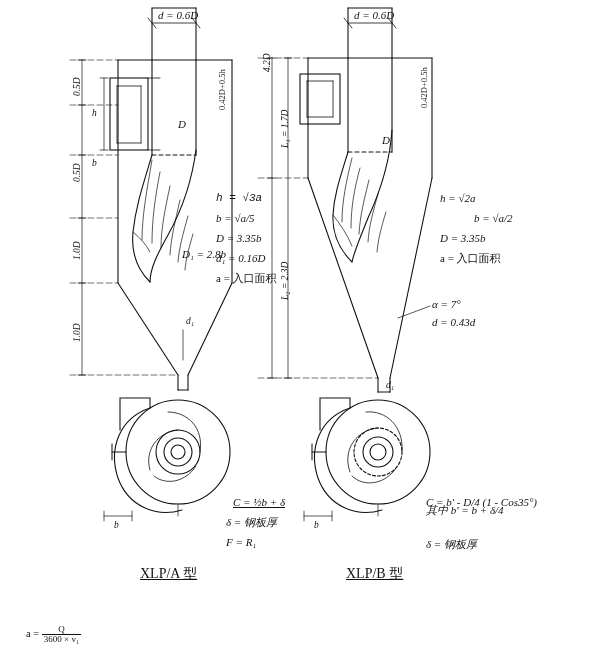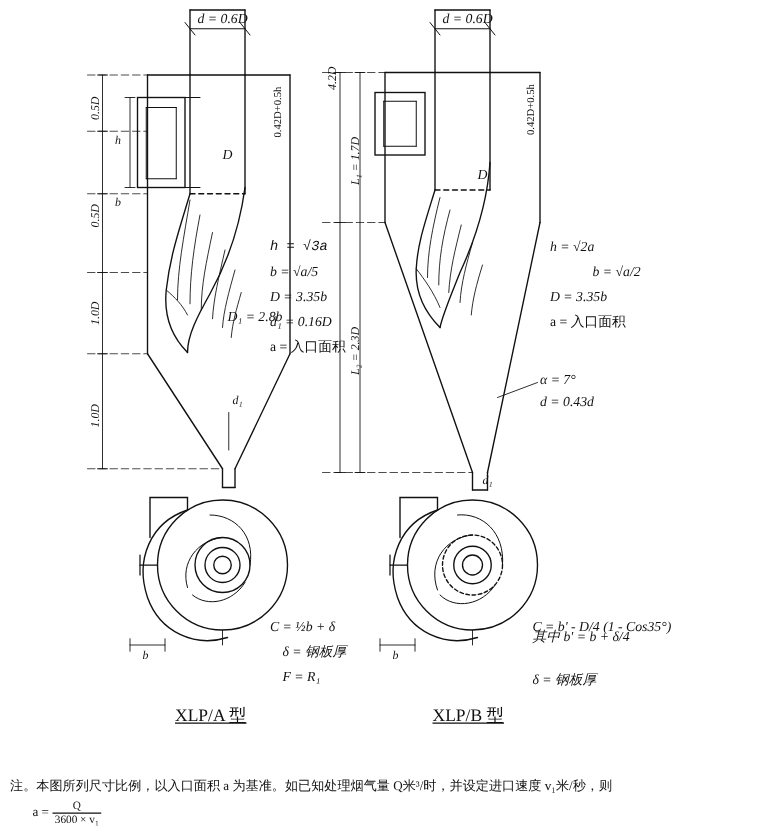--- a/index.html
+++ b/index.html
@@ -242,36 +242,35 @@
 <div class="lbl italic small" style="left:386px;top:380px;">d₁</div>
 
 <div class="lbl italic" style="left:440px;top:192px;">h = √2a</div>
 <div class="lbl italic" style="left:440px;top:212px;margin-left:34px;">b = √a/2</div>
 <div class="lbl italic" style="left:440px;top:232px;">D = 3.35b</div>
 <div class="lbl" style="left:440px;top:252px;">a = 入口面积</div>
 
 <div class="lbl italic" style="left:432px;top:298px;">α = 7°</div>
 <div class="lbl italic" style="left:432px;top:316px;">d = 0.43d</div>
 
-<div class="lbl italic" style="left:216px;top:496px;">C = ½b + δ</div>
+<div class="lbl italic" style="left:233px;top:496px;text-decoration:underline;">C = ½b + δ</div>
 <div class="lbl italic" style="left:226px;top:516px;">δ = 钢板厚</div>
 <div class="lbl italic" style="left:226px;top:536px;">F = R₁</div>
 <div class="lbl italic small" style="left:114px;top:520px;">b</div>
 
 <div class="lbl italic" style="left:426px;top:496px;">C = b' - D/4 (1 - Cos35°)</div>
 <div class="lbl italic" style="left:426px;top:504px;">其中 b' = b + δ/4</div>
 <div class="lbl italic" style="left:426px;top:538px;">δ = 钢板厚</div>
 <div class="lbl italic small" style="left:314px;top:520px;">b</div>
 
 <div class="lbl under" style="left:140px;top:566px;font-size:14px;">XLP/A 型</div>
 <div class="lbl under" style="left:346px;top:566px;font-size:14px;">XLP/B 型</div>
 
 
 <div class="note" style="top:622px;">
-  <div>注。本图所列尺寸比例，以入口面积 a 为基准。如已知处理烟气量 Q米³/时，并设定进口速度 v₁米/秒，则</div>
   <div style="margin-top:3px;">
     <span style="margin-left:18px;">a =</span>
     <span class="frac">
       <span class="num">Q</span>
       <span class="den">3600 × v₁</span>
     </span>
   </div>
 </div>
 
 </div>

